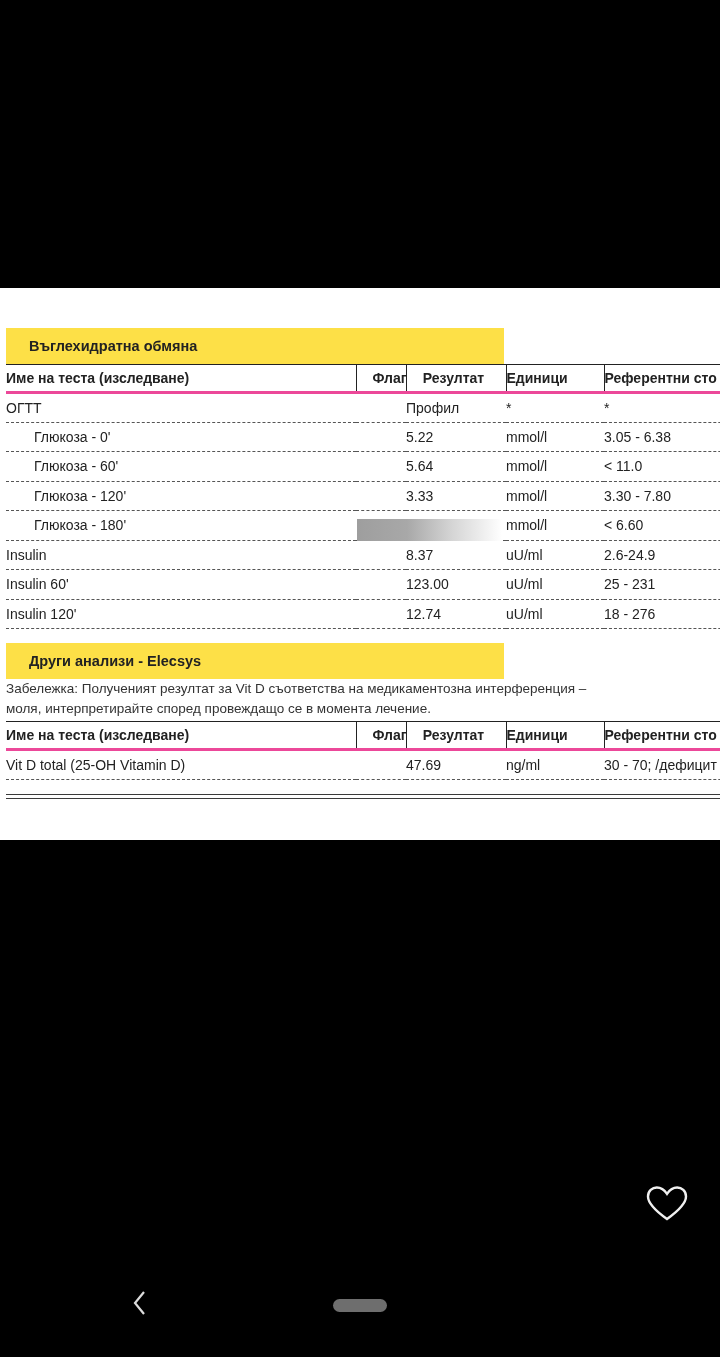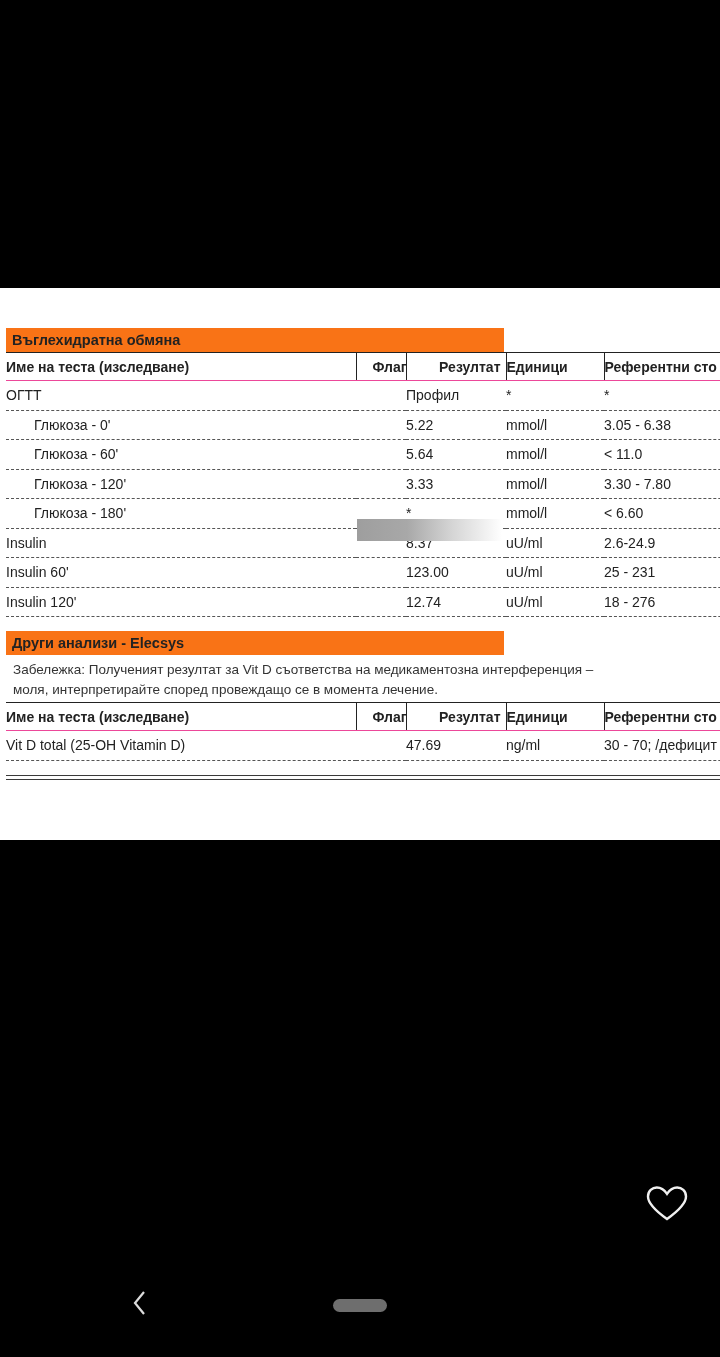--- a/index.html
+++ b/index.html
@@ -58,59 +58,59 @@
   }
   
   .doc {
     position: absolute;
     left: 0;
     top: 40px;
     width: 720px;
     background: #fff;
   }
   .section-title {
-    background: #f97316;
-    height: 24px;
+    background: #fde047;
+    height: 36px;
     width: 498px;
     margin-left: 6px;
     display: flex;
     align-items: center;
-    padding-left: 6px;
+    padding-left: 23px;
     box-sizing: border-box;
     font-size: 14.5px;
     font-weight: bold;
     color: #222;
   }
   table.rt {
     border-collapse: collapse;
     width: 760px;
     margin-left: 6px;
     table-layout: fixed;
     font-size: 14px;
     color: #222;
   }
   table.rt td, table.rt th {
     padding: 0;
     vertical-align: middle;
   }
   .hdr-row th {
     border-top: 1px solid #222;
-    border-bottom: 1px solid #ec4899;
+    border-bottom: 3px solid #ec4899;
     height: 28px;
     font-weight: bold;
     font-size: 14px;
     text-align: left;
     padding-left: 5px;
     box-sizing: border-box;
   }
   .hdr-row th.sep {
     border-left: 1px solid #222;
   }
   .hdr-row th.num {
-    text-align: right;
+    text-align: center;
     padding-right: 5px;
   }
   .hdr-row th.ctr {
     text-align: center;
     padding-left: 16px;
   }
   .data-row td {
     height: 29.5px;
     border-bottom: 1px dashed #555;
     font-size: 14px;
@@ -123,26 +123,25 @@
     text-align: left;
     padding-right: 5px;
     padding-left: 0;
   }
   .data-row td.ctr {
     text-align: center;
     padding-left: 0;
   }
   .indent { padding-left: 28px !important; }
   .note {
-    margin-left: 13px;
+    margin-left: 6px;
     width: 600px;
     font-size: 13.5px;
     color: #333;
     line-height: 1.45;
-    padding-top: 5px;
     padding-bottom: 3px;
   }
   .gap { height: 14px; }
   .selection-overlay {
     position: absolute;
     left: 357px;
     top: 231px;
     width: 145px;
     height: 22px;
     background: linear-gradient(to right, #9e9e9e 0px, #a8a8a8 50px, #d5d5d5 95px, #f2f2f2 130px, #ffffff 145px);

